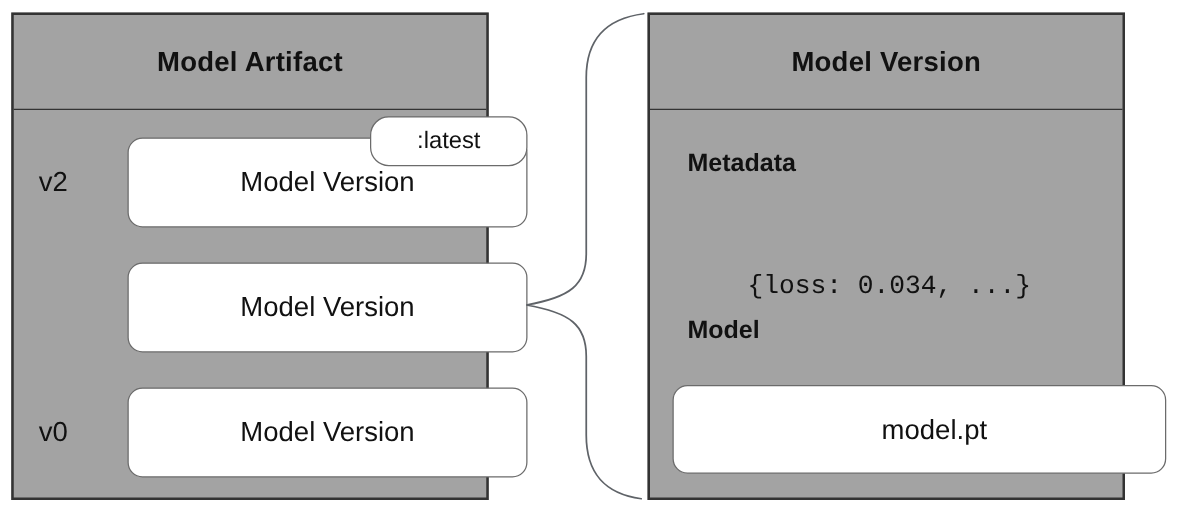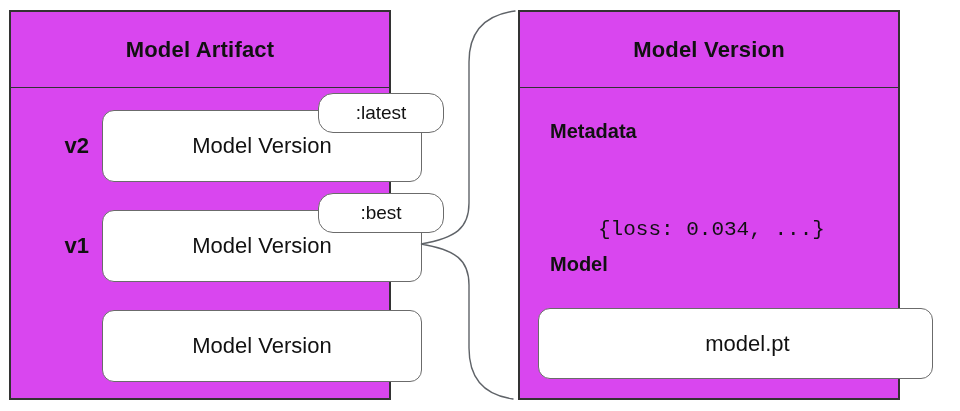--- a/index.html
+++ b/index.html
@@ -11,67 +11,66 @@
     font-family: "Liberation Sans", sans-serif;
     color: #111111;
     overflow: hidden;
   }
   .panel {
     position: absolute;
     top: 10px;
     width: 382px;
     height: 390px;
     border: 2px solid #333333;
-    background: #d946ef;
+    background: #a3a3a3;
     box-sizing: border-box;
   }
   .panel-left  { left: 9px; }
   .panel-right { left: 518px; }
   .panel-header {
     height: 75px;
     border-bottom: 1px solid #333333;
     display: flex;
     align-items: center;
     justify-content: center;
     font-weight: bold;
     font-size: 22px;
     letter-spacing: 0.2px;
   }
   .panel-body {
     position: relative;
     height: 310px;
   }
   .version-label {
     position: absolute;
-    left: 8px;
+    left: 20px;
     width: 70px;
     height: 28px;
     line-height: 28px;
-    text-align: right;
+    text-align: left;
     font-size: 22px;
-    font-weight: bold;
   }
   .version-box {
     position: absolute;
     left: 91px;
     width: 320px;
     height: 72px;
     border: 1px solid #6b6b6b;
     border-radius: 12px;
     background: #ffffff;
     display: flex;
     align-items: center;
     justify-content: center;
     font-size: 22px;
     box-sizing: border-box;
     z-index: 1;
   }
   .alias-tag {
     position: absolute;
-    left: 307px;
+    left: 285px;
     width: 126px;
     height: 40px;
     border: 1px solid #6b6b6b;
     border-radius: 15px;
     background: #ffffff;
     display: flex;
     align-items: center;
     justify-content: center;
     font-size: 19px;
     box-sizing: border-box;
@@ -134,28 +133,25 @@
     <div class="panel-body">
 
       <span class="version-label" style="top:44px">v2</span>
       <div class="version-box" style="top:22px">
         <span>Model Version</span>
       </div>
       <div class="alias-tag" style="top:5px">
         <span>:latest</span>
       </div>
 
-      <span class="version-label" style="top:144px">v1</span>
       <div class="version-box" style="top:122px">
         <span>Model Version</span>
       </div>
-      <div class="alias-tag" style="top:105px">
-        <span>:best</span>
-      </div>
 
+      <span class="version-label" style="top:244px">v0</span>
       <div class="version-box" style="top:222px">
         <span>Model Version</span>
       </div>
 
     </div>
   </section>
 
   <section class="panel panel-right">
     <header class="panel-header">
       <span>Model Version</span>

